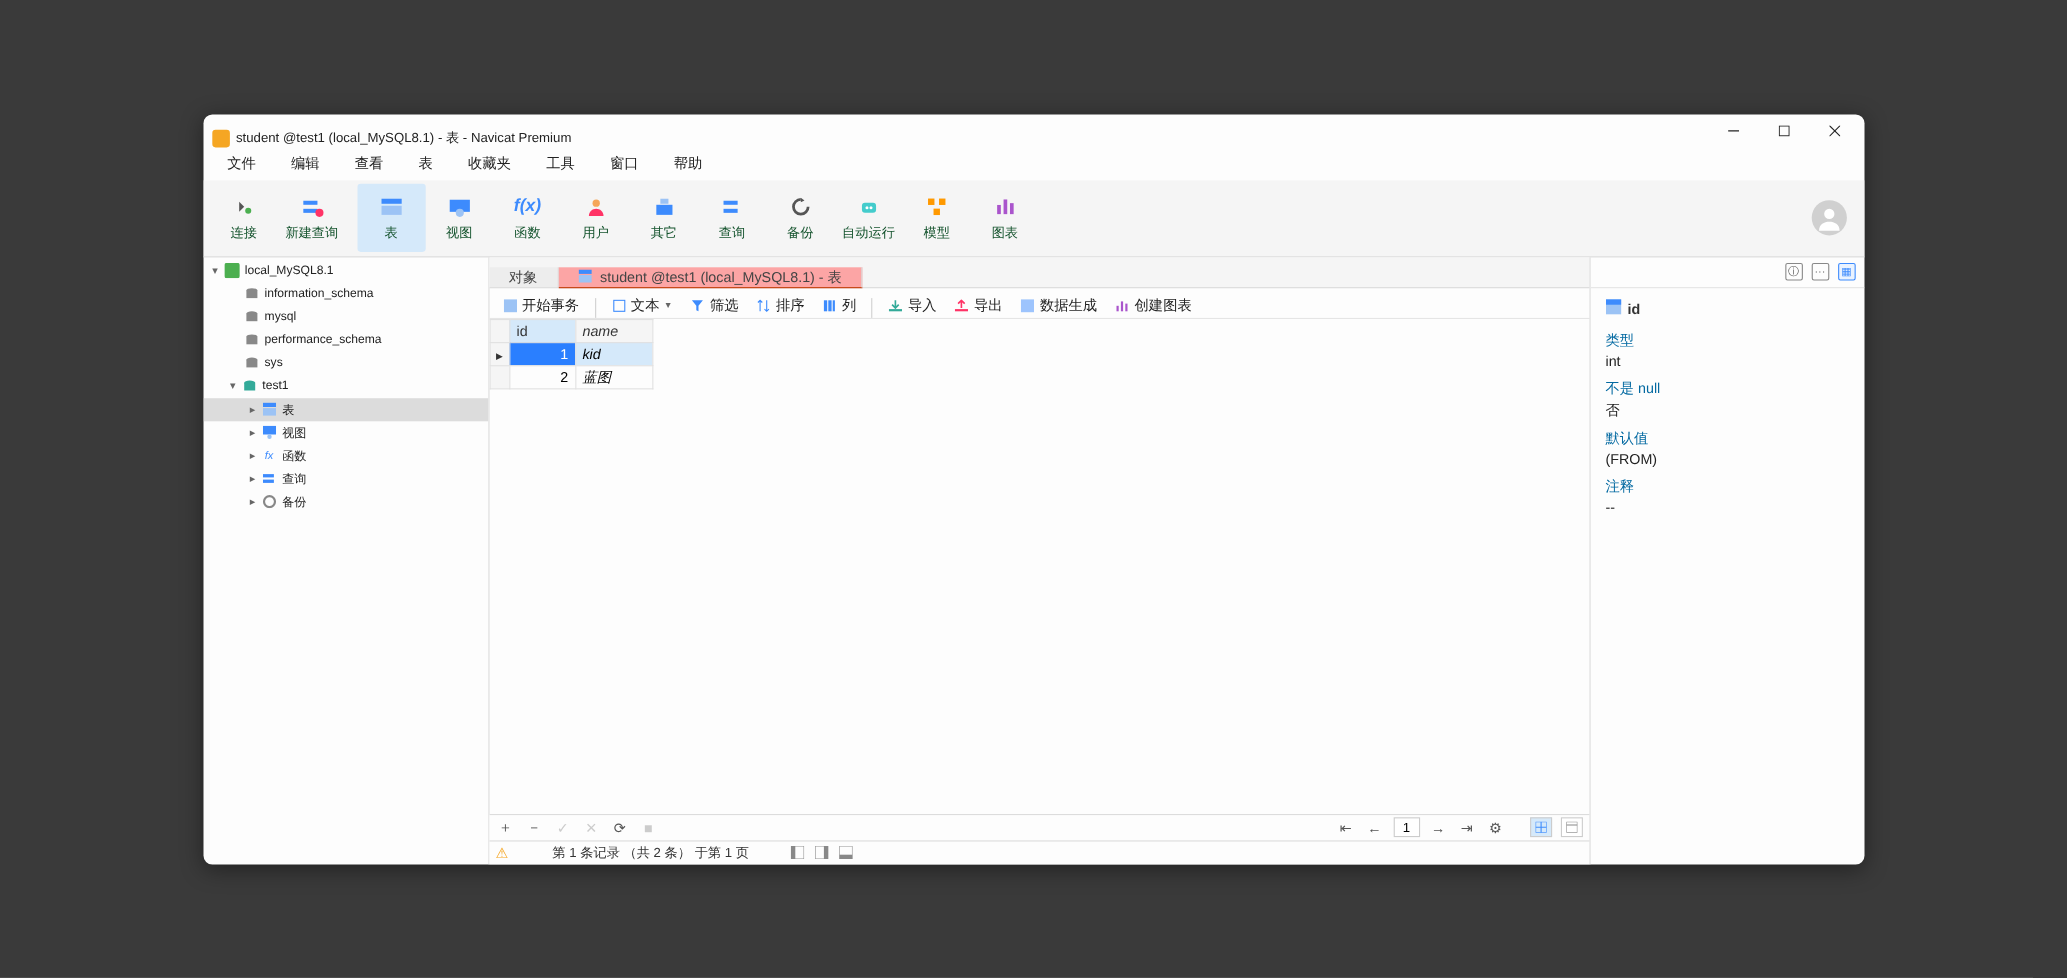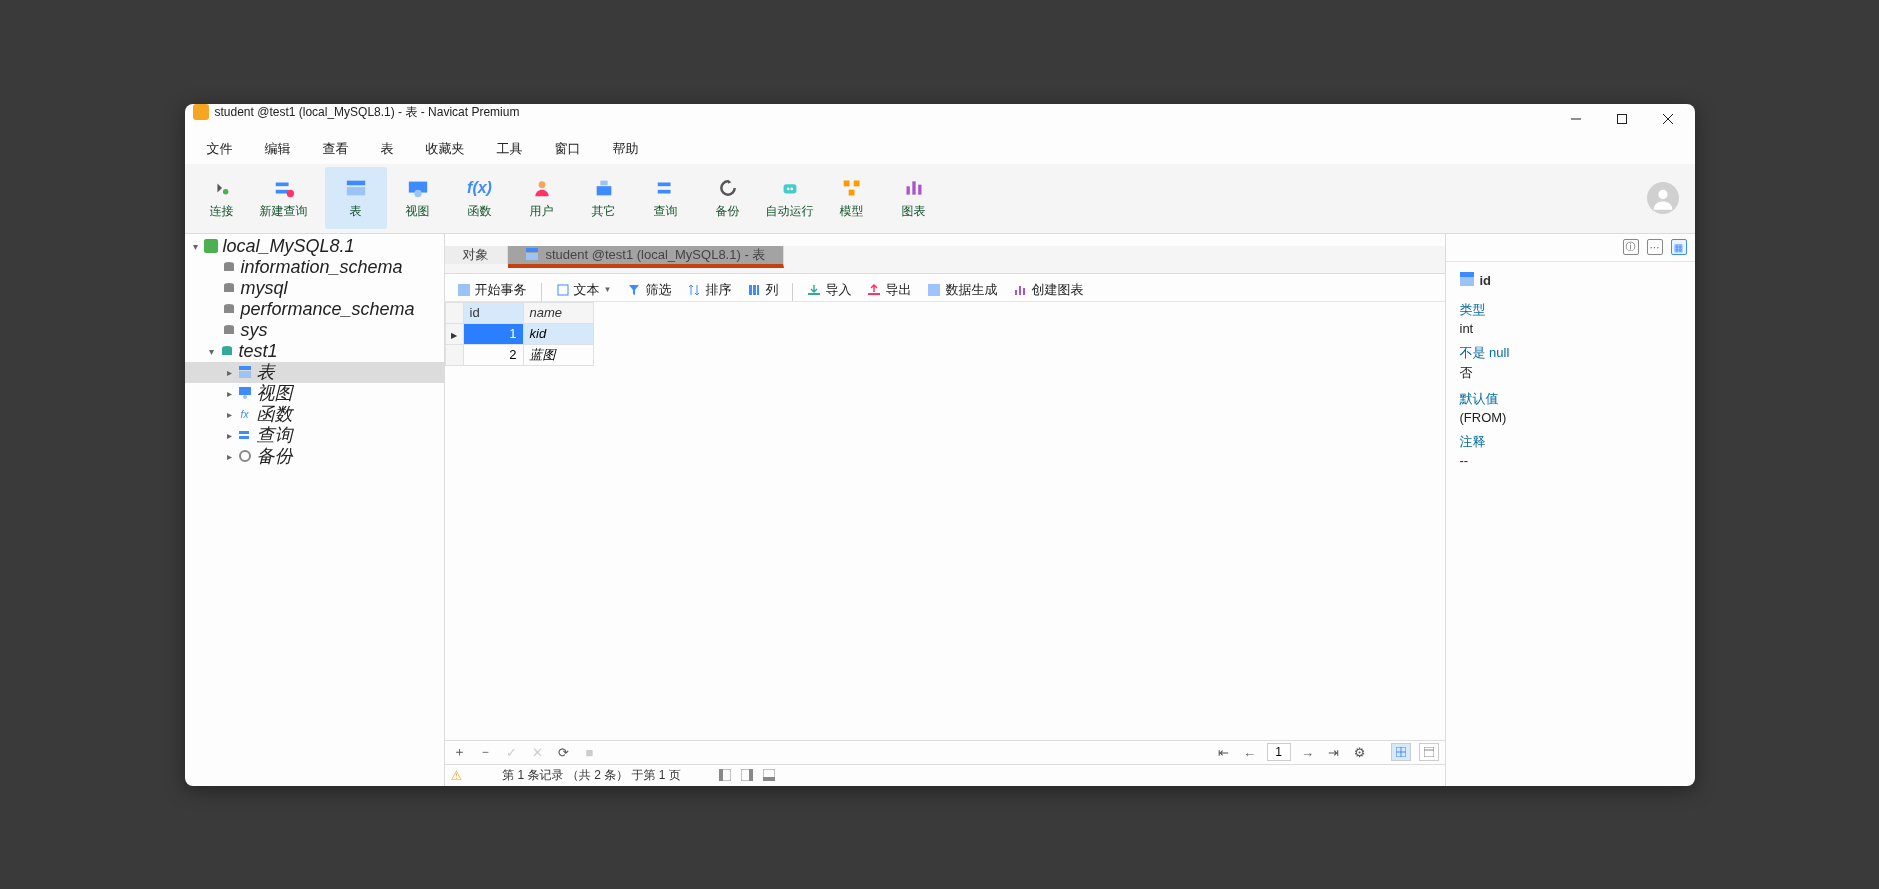--- a/index.html
+++ b/index.html
@@ -1,20 +1,20 @@
 <!DOCTYPE html>
 <html><head>
 <meta charset="utf-8">
 <style>
 * { margin: 0; padding: 0; box-sizing: border-box; font-family: "Microsoft YaHei", "Segoe UI", sans-serif; font-size: 13px; }
 body { background: #3a3a3a; display: flex; align-items: center; justify-content: center; height: 889px; width: 1879px; overflow: hidden; }
 .window { width: 1510px; height: 682px; background: #fdfdfd; border-radius: 8px; box-shadow: 0 4px 20px rgba(0,0,0,0.4); display: flex; flex-direction: column; overflow: hidden; }
 
 
-.titlebar { height: 30px; display: flex; align-items: flex-start; padding: 0 4px 0 8px; }
+.titlebar { height: 30px; display: flex; align-items: flex-end; padding: 0 4px 0 8px; }
 .titlebar .app-icon { width: 16px; height: 16px; background: #f5a623; border-radius: 3px; margin-right: 6px; }
 .titlebar .title { flex: 1; color: #222; font-size: 12px; }
 .titlebar .winbtn { width: 46px; height: 30px; display: flex; align-items: center; justify-content: center; color: #222; }
 .titlebar .winbtn svg { width: 10px; height: 10px; }
 
 
 .menubar { height: 30px; display: flex; align-items: center; padding: 0 6px; }
 .menubar .mitem { padding: 4px 16px; color: #222; }
 
 
@@ -28,27 +28,27 @@
 
 
 .body { flex: 1; display: flex; min-height: 0; }
 
 
 .sidebar { width: 260px; border-right: 1px solid #dcdcdc; overflow: auto; padding-top: 2px; }
 .tree-row { height: 21px; display: flex; align-items: center; color: #222; white-space: nowrap; }
 .tree-row.selected { background: #dcdcdc; }
 .tree-arrow { width: 14px; text-align: center; color: #666; font-size: 10px; }
 .tree-icon { width: 16px; height: 16px; margin-right: 4px; display:flex; align-items:center; justify-content:center; }
-.tree-label { font-size: 18px; font-style: italic; }
+.tree-label { font-size: 11px; }
 
 
 .main { flex: 1; display: flex; flex-direction: column; min-width: 0; }
-.tabs { height: 28px; display: flex; align-items: flex-start; border-bottom: 1px solid #dcdcdc; background: #f5f5f5; margin-top: 12px; }
+.tabs { height: 28px; display: flex; align-items: flex-end; border-bottom: 1px solid #dcdcdc; background: #f5f5f5; }
 .tab { padding: 0 18px; display: flex; align-items: center; gap: 6px; border-right: 1px solid #dcdcdc; color: #444; background:#ededed; }
-.tab.active { background: #a3a3a3; border-bottom: 4px solid #c2410c; margin-bottom:-1px; }
+.tab.active { background: #fca5a5; border-bottom: 1px solid #c2410c; margin-bottom:-1px; }
 .tab .tabicon { width:14px; height:14px; }
 
 
 .subtoolbar { height: 28px; display: flex; align-items: flex-end; padding: 0 6px; gap: 4px; border-bottom: 1px solid #e5e5e5; }
 .sbtn { display: flex; align-items: center; gap: 4px; padding: 2px 6px; color: #222; border-radius: 3px; }
 .sbtn .sicon { width: 14px; height: 14px; display:flex; align-items:center; justify-content:center; }
 .sdiv { width: 1px; height: 18px; background: #d0d0d0; margin: 0 4px; }
 
 
 .gridwrap { flex: 1; display: flex; min-height: 0; }

